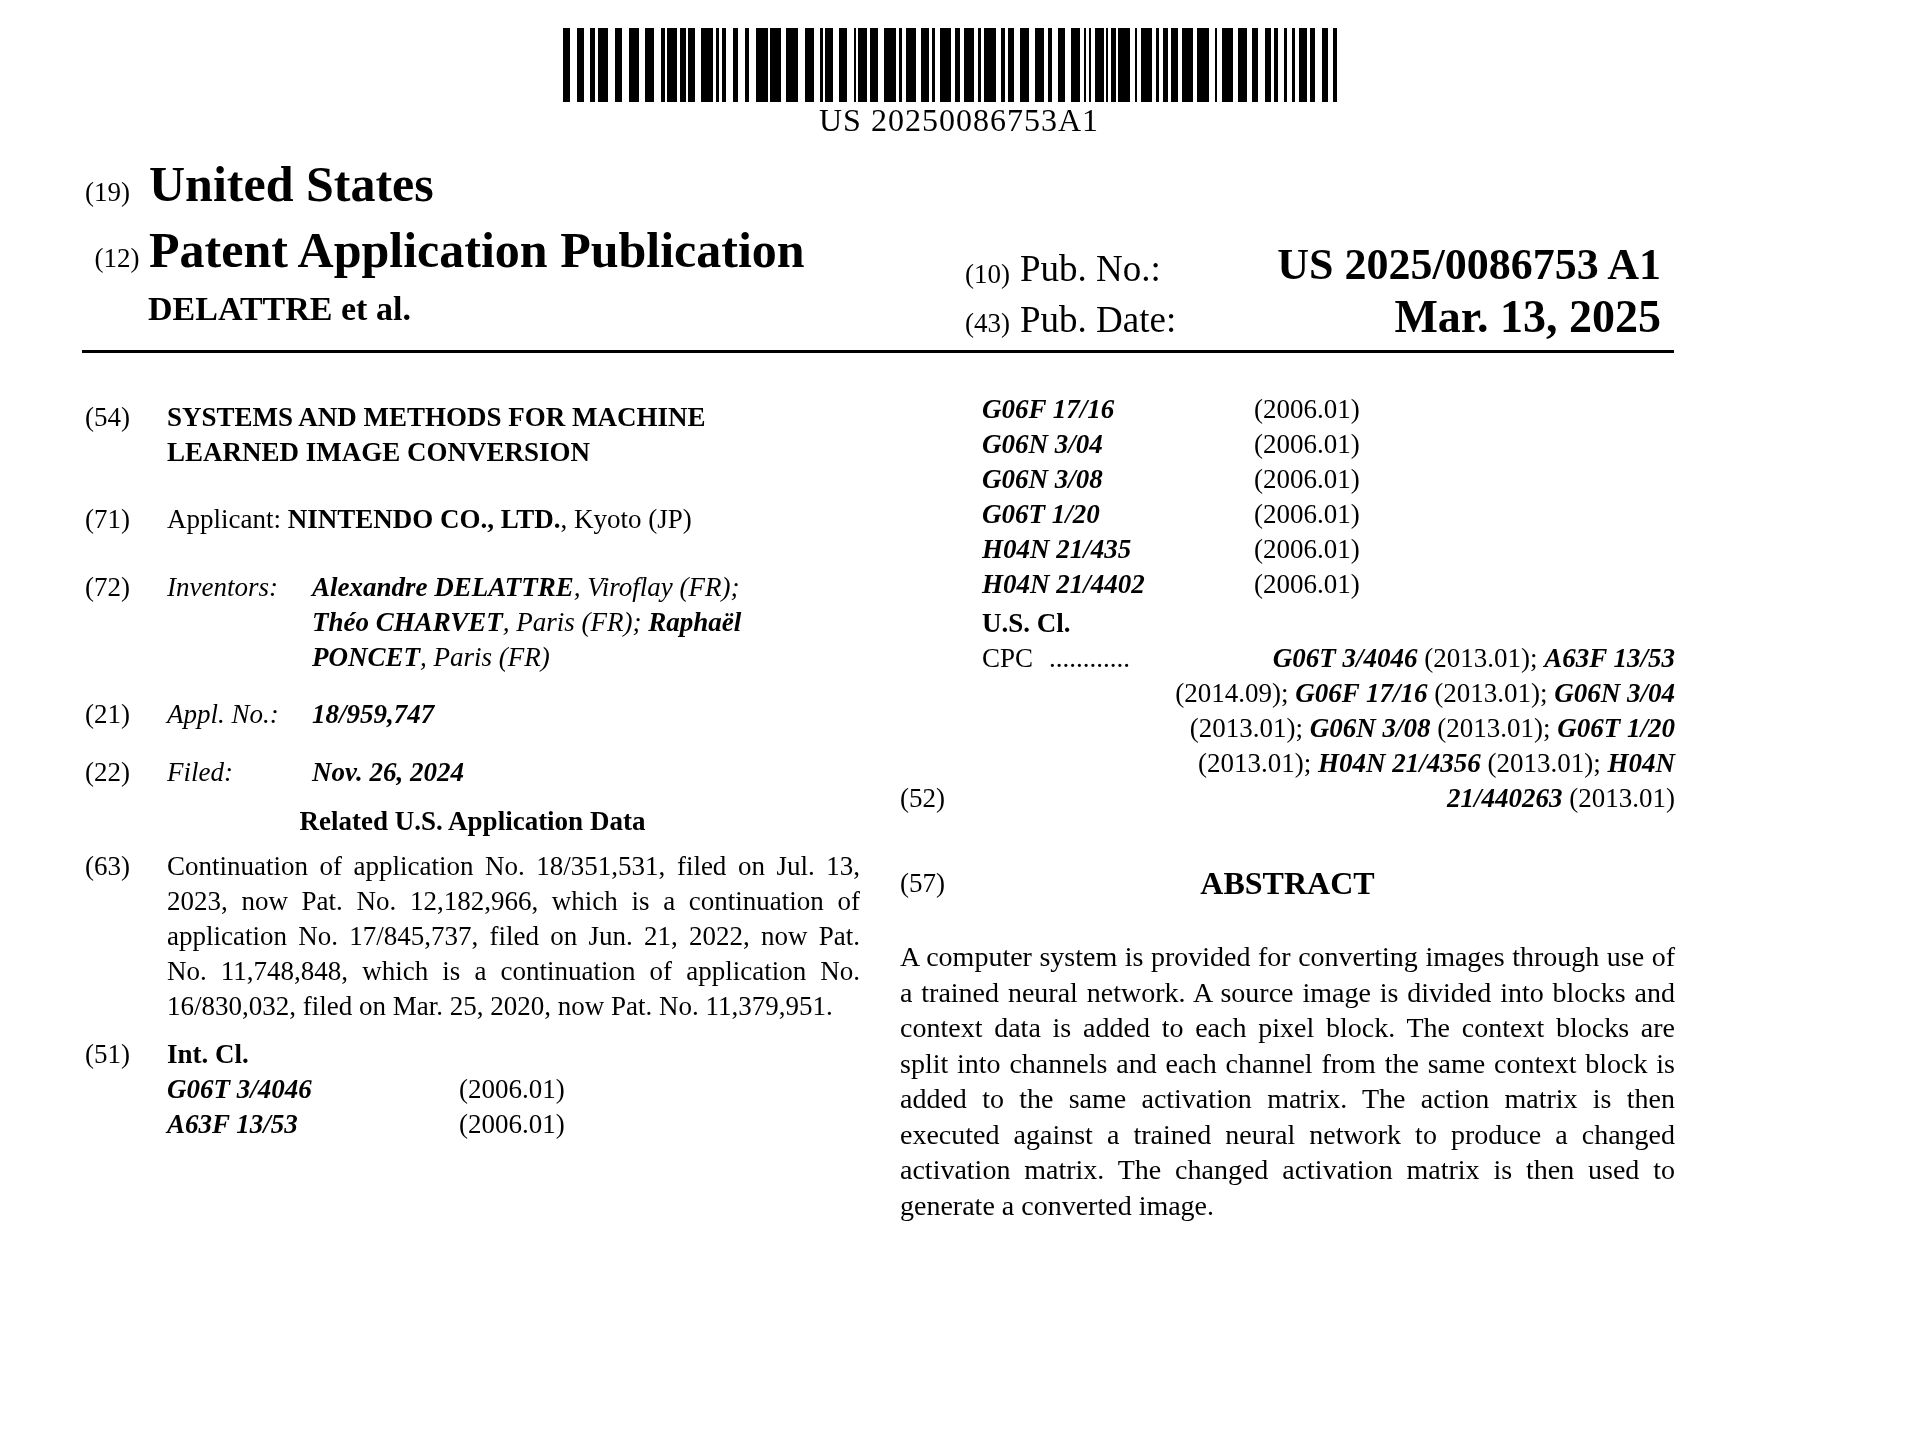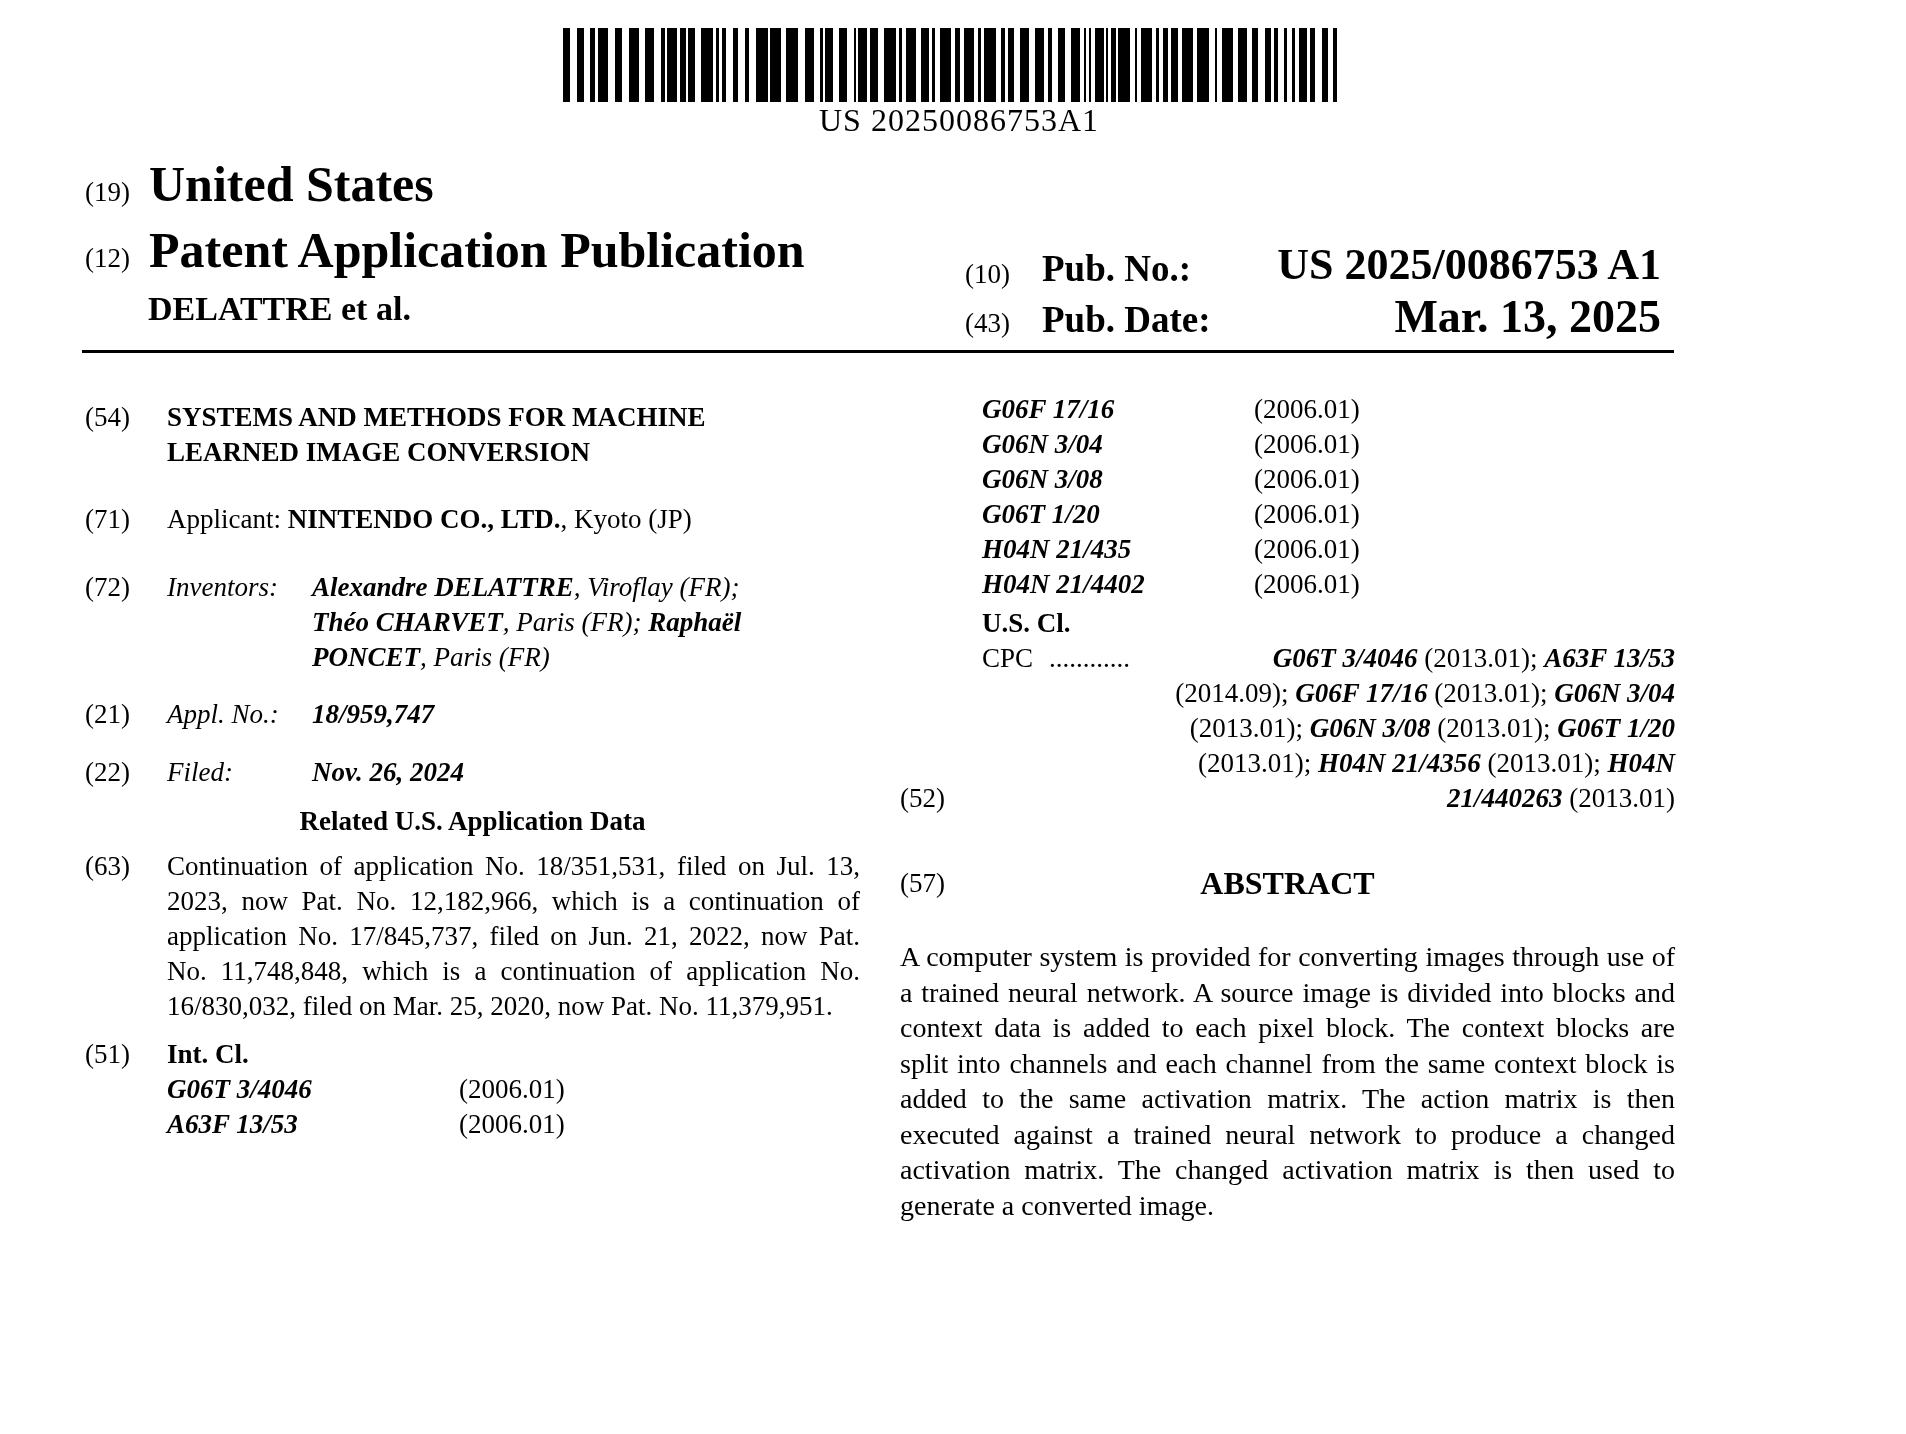--- a/index.html
+++ b/index.html
@@ -12,27 +12,27 @@
 
   
   #barcode{left:563px;top:28px;width:792px;height:74px;display:flex;align-items:stretch;overflow:hidden;}
   #barcode .bar{background:#000;height:100%;flex:none;}
   #barcode-text{left:563px;top:102px;width:792px;text-align:center;font-size:32px;letter-spacing:1px;}
 
   
   .hline{position:absolute;white-space:nowrap;}
   .hnum{font-weight:normal;font-size:27px;display:inline-block;width:64px;}
   #h-line1{left:85px;top:158px;font-size:50px;font-weight:bold;line-height:52px;}
-  #h-line2{left:85px;top:224px;font-size:50px;font-weight:bold;line-height:52px;}
+  #h-line2{left:85px;top:224px;font-size:50px;font-weight:bold;line-height:52px;text-align:center;}
   #h-line3{left:148px;top:290px;font-size:34px;font-weight:bold;line-height:38px;}
 
   #pubno-row{left:965px;top:239px;width:696px;display:flex;align-items:flex-end;}
   #pubdate-row{left:965px;top:290px;width:696px;display:flex;align-items:baseline;}
   .pub-num{font-size:27px;flex:none;}
-  .pub-label{font-size:37px;font-weight:bold;margin-left:32px;flex:none;}
+  .pub-label{font-size:37px;font-weight:normal;margin-left:10px;flex:none;}
   .pub-value{font-size:44px;font-weight:bold;margin-left:auto;}
   #pubdate-row .pub-value{font-size:46px;}
 
   #rule{left:82px;top:350px;width:1592px;height:3px;background:#000;}
 
   
   #cols{left:85px;top:398px;width:1590px;display:flex;gap:40px;font-size:27px;line-height:35px;}
   .col{width:775px;flex:none;}
 
   .item{display:flex;}

